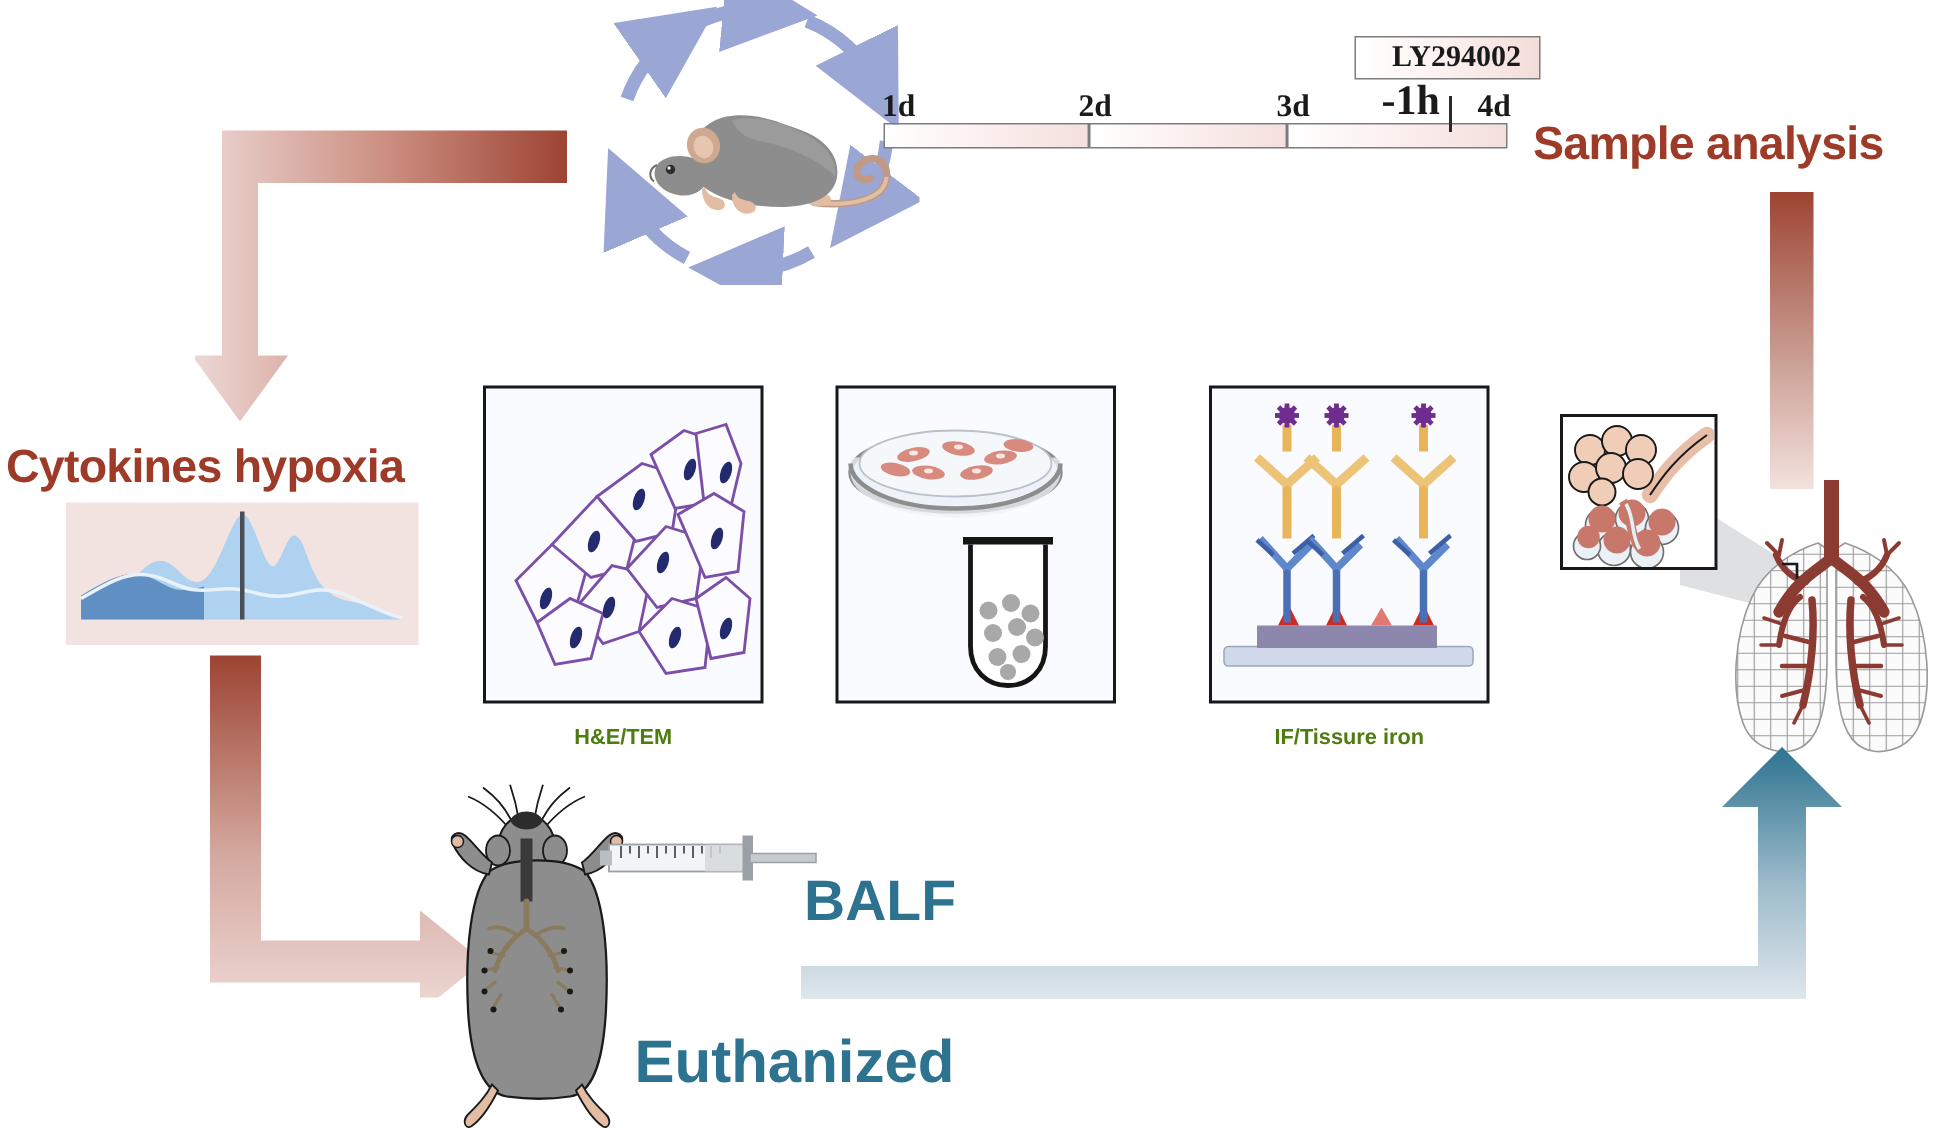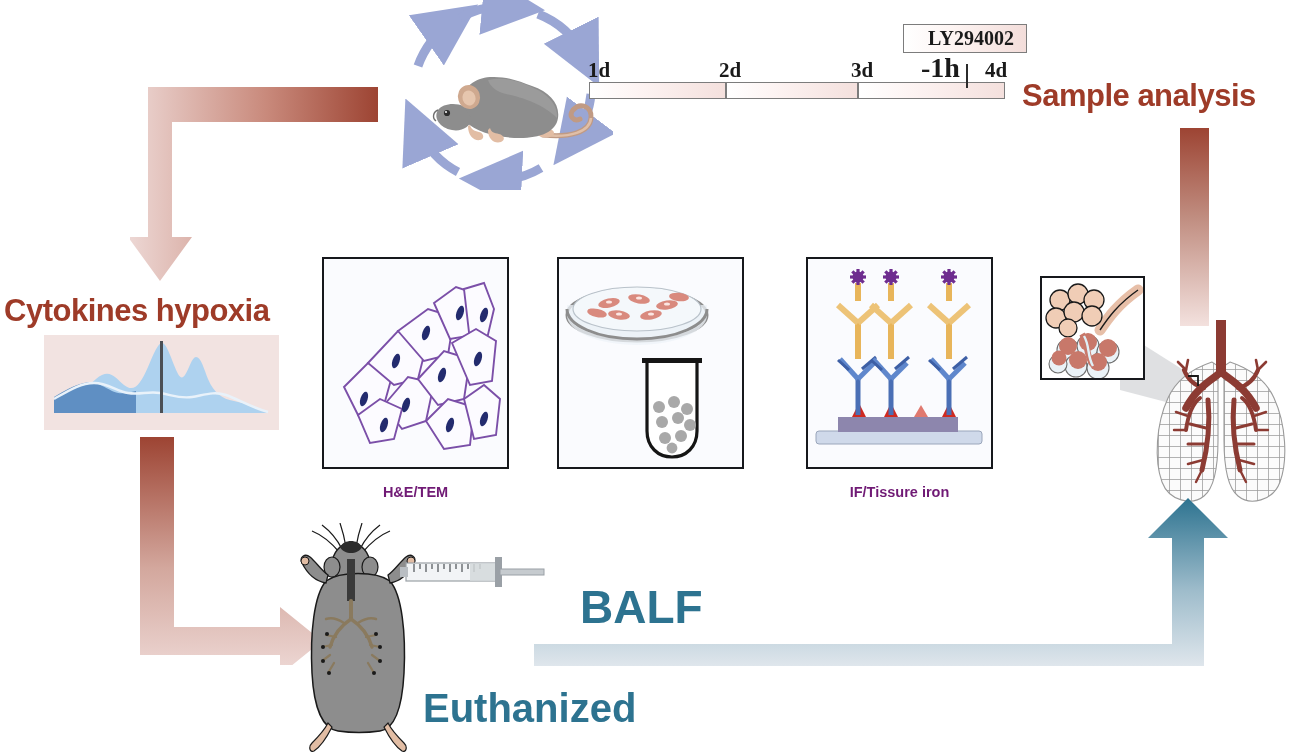--- a/index.html
+++ b/index.html
@@ -20,21 +20,21 @@
     letter-spacing: -0.5px;
     white-space: nowrap;
   }
   .title-teal {
     color: #2d7390;
     font-weight: bold;
     font-family: "Liberation Sans", sans-serif;
     white-space: nowrap;
   }
   .panel-caption {
-    color: #701a75;
+    color: #4d7c0f;
     font-weight: bold;
     font-size: 14.5px;
     text-align: center;
     line-height: 19px;
     font-family: "Liberation Sans", sans-serif;
   }
   .serif-bold {
     font-family: "Liberation Serif", serif;
     font-weight: bold;
     color: #1a1a1a;
@@ -508,16 +508,16 @@
         <path d="M62,9 L62,17"></path>
       <path d="M68,9 L68,14"></path>
         <path d="M74,9 L74,17"></path>
         <path d="M80,9 L80,14"></path>
     </g>
     <rect x="70" y="8" width="28" height="18" fill="#d4d8db" opacity="0.85"></rect>
     <rect x="95" y="2" width="7" height="30" fill="#9aa0a6"></rect>
     <rect x="100" y="14" width="44" height="6" fill="#c6cbcf" stroke="#9aa0a6" stroke-width="1"></rect>
   </svg>
 
-  <div class="title-teal abs" style="left:536px; top:580px; font-size:46px;margin-left:44px;">BALF</div>
+  <div class="title-teal abs" style="left:536px; top:580px; font-size:38px;">BALF</div>
   <div class="title-teal abs" style="left:423px; top:686px; font-size:40px;">Euthanized</div>
 
 </div>
 
 </body></html>

